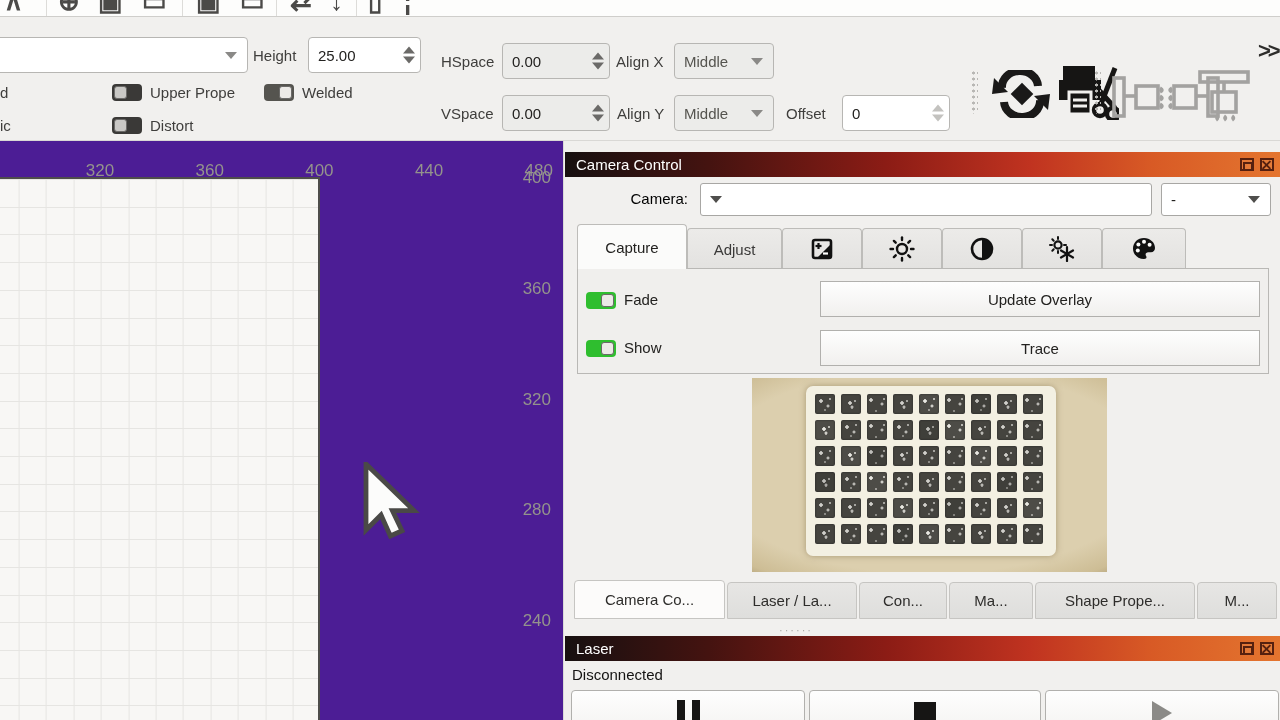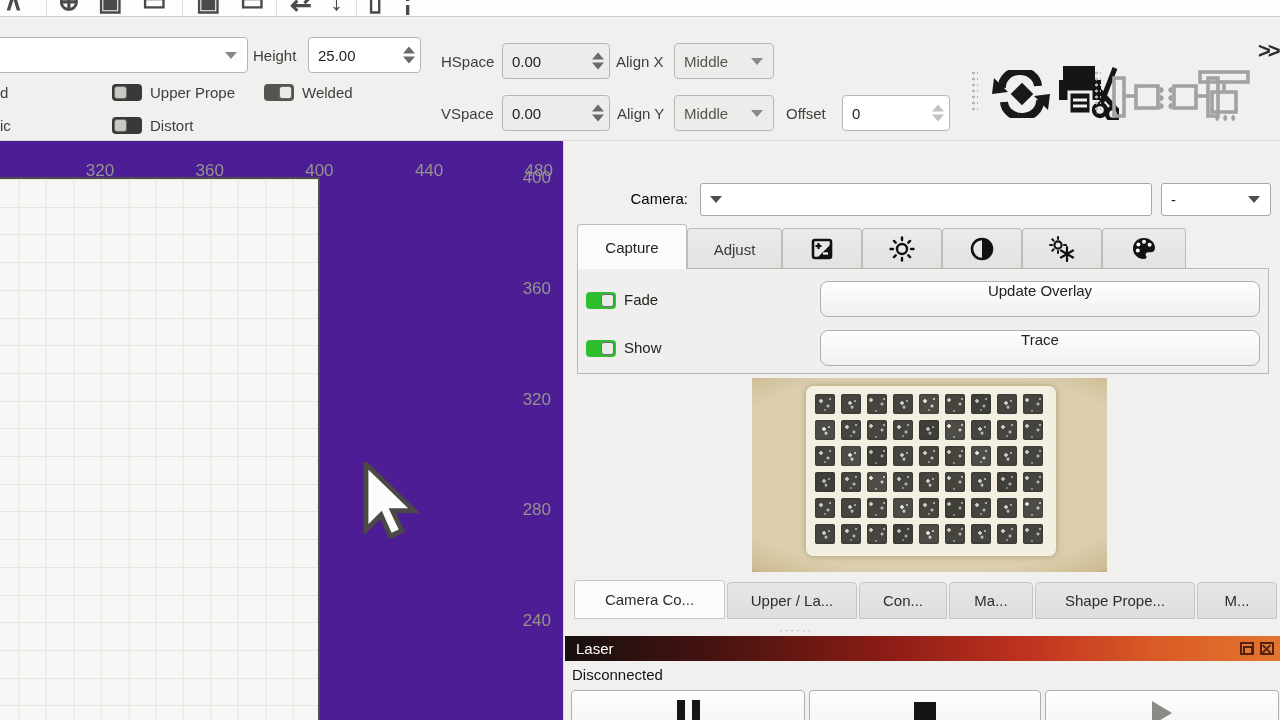--- a/index.html
+++ b/index.html
@@ -60,21 +60,21 @@
            background:linear-gradient(90deg,#171010 0%,#441310 20%,#8c1c15 45%,#c03320 65%,#d85a25 82%,#e4752f 100%); }
   .phead .ptitle { color:#fff; font-size:15px; padding-left:11px; }
   .winbtns { position:absolute; right:6px; top:6px; display:flex; gap:6px; }
   .winbtn { width:14px; height:13px; border:2px solid #56200f; position:relative; background:rgba(230,150,90,.25); }
   .winbtn.close::before, .winbtn.close::after { content:""; position:absolute; left:-1px; top:4px; width:11px; height:2px; background:#56200f; }
   .winbtn.close::before { transform:rotate(45deg); }
   .winbtn.close::after { transform:rotate(-45deg); }
   .winbtn.float::before { content:""; position:absolute; left:1px; top:2px; width:6px; height:5px; border:2px solid #56200f; }
 
   .btn { position:absolute; background:linear-gradient(#fefefe,#f1f0ee); border:1px solid #b1b0ad;
-         border-radius:8px; font-size:15px; color:#232220; display:flex; justify-content:center; }
+         border-radius:0; font-size:15px; color:#232220; display:flex; align-items:center; justify-content:center; }
 
   
   .tab { position:absolute; border:1px solid #bdbcb9; border-bottom:none; border-radius:4px 4px 0 0;
          background:linear-gradient(#ecebe9,#e3e2e0); display:flex; align-items:center; justify-content:center;
          font-size:15px; color:#3a3938; }
   .tab.active { background:#fbfbfa; color:#232220; z-index:3; }
   .tabframe { position:absolute; border:1px solid #b9b8b5; background:#f0efed; }
 
   .preview { position:absolute; left:752px; top:378px; width:355px; height:194px; background:#0c0a08; overflow:hidden; }
   .vign { position:absolute; inset:0;
@@ -274,20 +274,27 @@
         <span class="rlab v" style="left: 501px; top: 470.2px;">240</span>
       </div>
     <span style="position:absolute;left:360px;top:321px">
       <svg width="62" height="88" viewBox="0 0 31 44">
         <path d="M3 1 L3 34 L10.5 26.5 L15.2 37 L21 34.4 L16.2 24.3 L27 24.3 Z" fill="#fcfcfb" stroke="#4a4947" stroke-width="2.4" stroke-linejoin="miter"></path>
       </svg>
     </span>
   </div>
   <div class="dockedge"></div>
 
+  <div class="phead" style="left:565px;top:152px;width:715px">
+    <span class="ptitle">Camera Control</span>
+    <span class="winbtns">
+      <span class="winbtn float"></span>
+      <span class="winbtn close"></span>
+    </span>
+  </div>
 
   <div class="lbl" style="left:600px;top:190px;width:88px;text-align:right;color:#000000">Camera:</div>
   <div class="field" style="left:700px;top:183px;width:452px;height:33px;border-color:#a8a7a4;border-radius:3px">
     <span class="selarrow dark"></span>
   </div>
   <div class="field" style="left:1161px;top:183px;width:110px;height:33px;border-color:#a8a7a4;border-radius:3px">
     <span class="val">-</span>
     <span class="selarrow dark"></span>
   </div>
 
@@ -442,21 +449,21 @@
           <div class="sq"></div>
           <div class="sq"></div>
         </div>
     </div>
   </div>
 
   <div class="dtab active" style="left:574px;width:151px">
       <span>Camera Co...</span>
     </div>
   <div class="dtab" style="left:727px;width:130px">
-      <span>Upper / La...</span>
+      <span>Laser / La...</span>
     </div>
   <div class="dtab" style="left:859px;width:88px">
       <span>Con...</span>
     </div>
   <div class="dtab" style="left:949px;width:84px">
       <span>Ma...</span>
     </div>
   <div class="dtab" style="left:1035px;width:160px">
       <span>Shape Prope...</span>
     </div>

